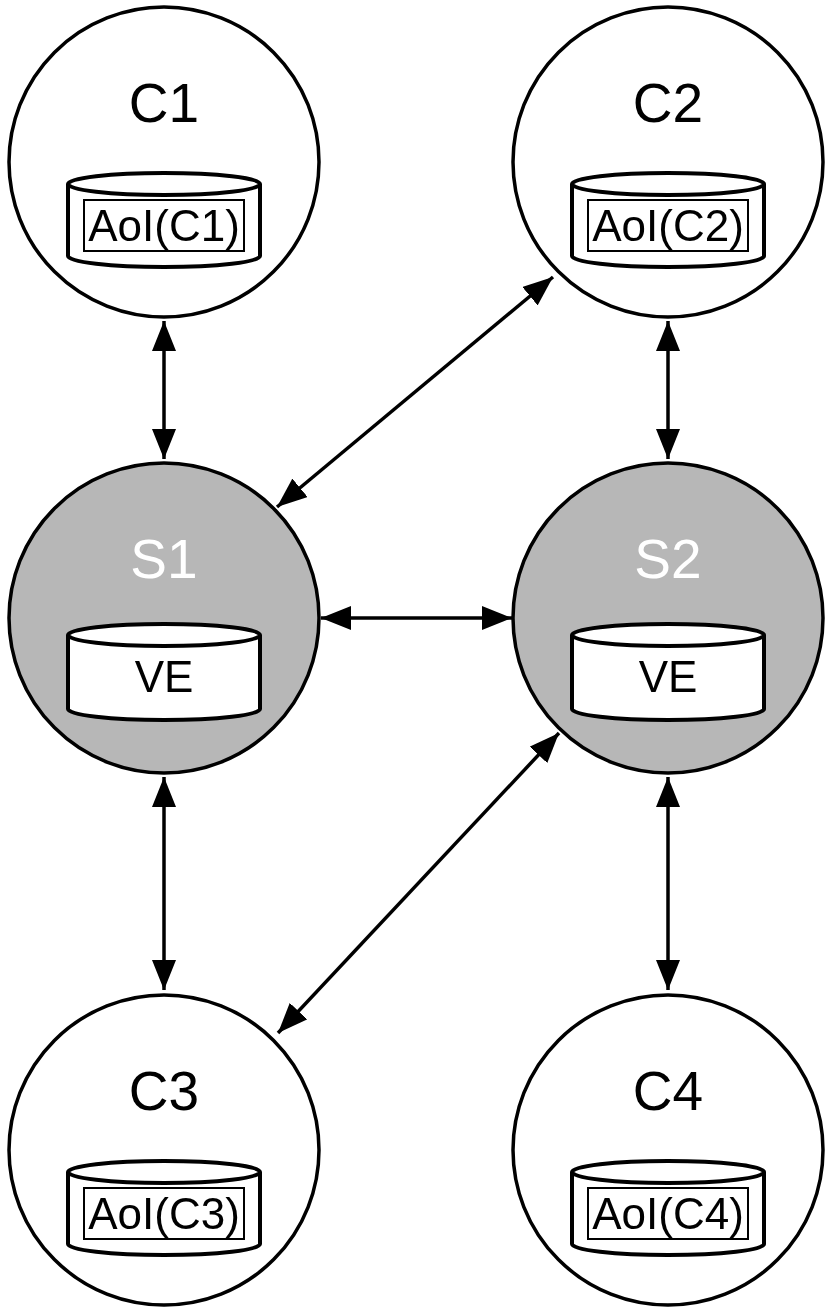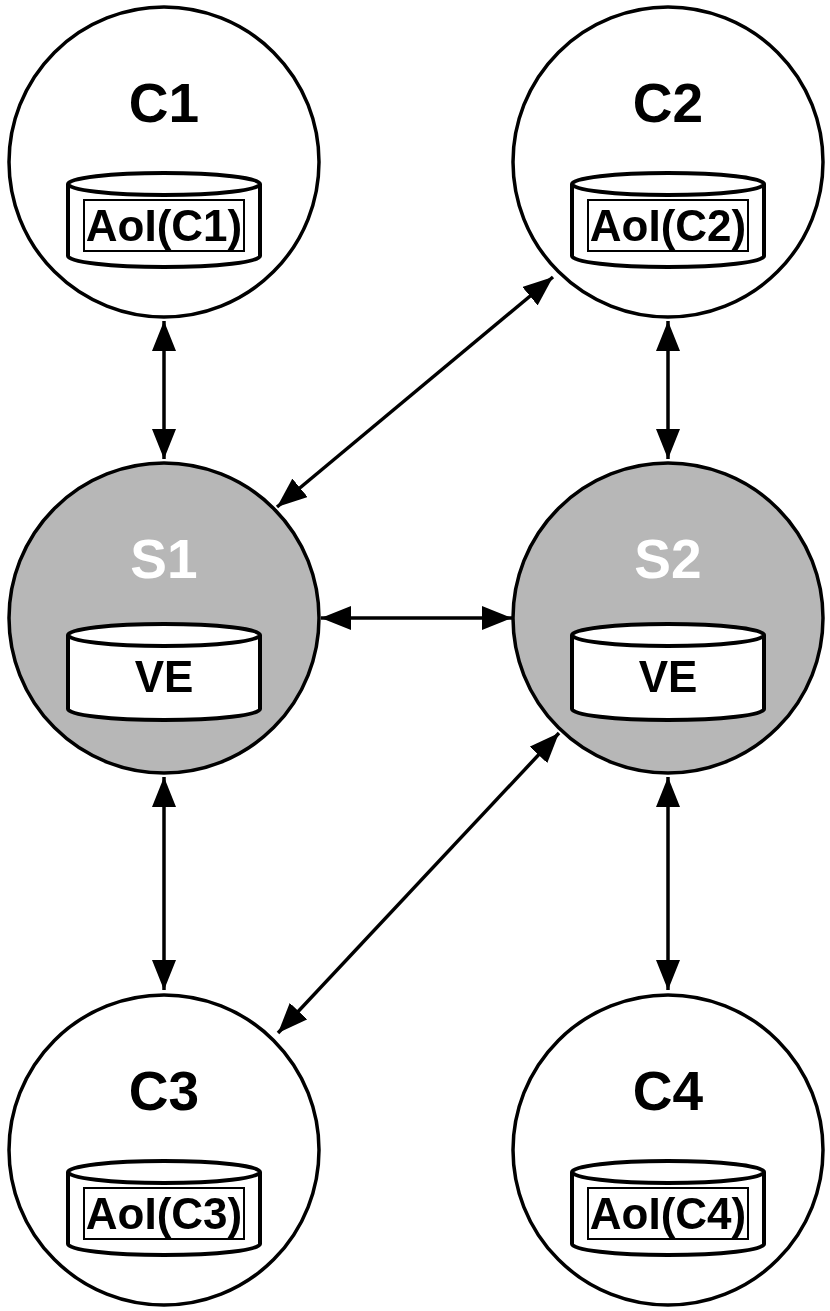--- a/index.html
+++ b/index.html
@@ -2,21 +2,20 @@
 <html><head>
 <meta charset="utf-8">
 <style>
   html, body { margin: 0; padding: 0; background: #ffffff; }
   .stage {
     width: 830px;
     height: 1311px;
     position: relative;
     background: #ffffff;
     overflow: hidden;
-    font-weight: bold;
   }
   svg { display: block; }
   .node-circle { stroke: #000000; stroke-width: 3.5; }
   .cyl-body    { fill: #ffffff; stroke: #000000; stroke-width: 4; }
   .cyl-top     { fill: #ffffff; stroke: #000000; stroke-width: 4; }
   .label-box   { fill: none; stroke: #000000; stroke-width: 2; }
   .edge        { stroke: #000000; stroke-width: 3.5; }
   .node-label {
     font-family: "Liberation Sans", sans-serif;
     font-size: 55px;

